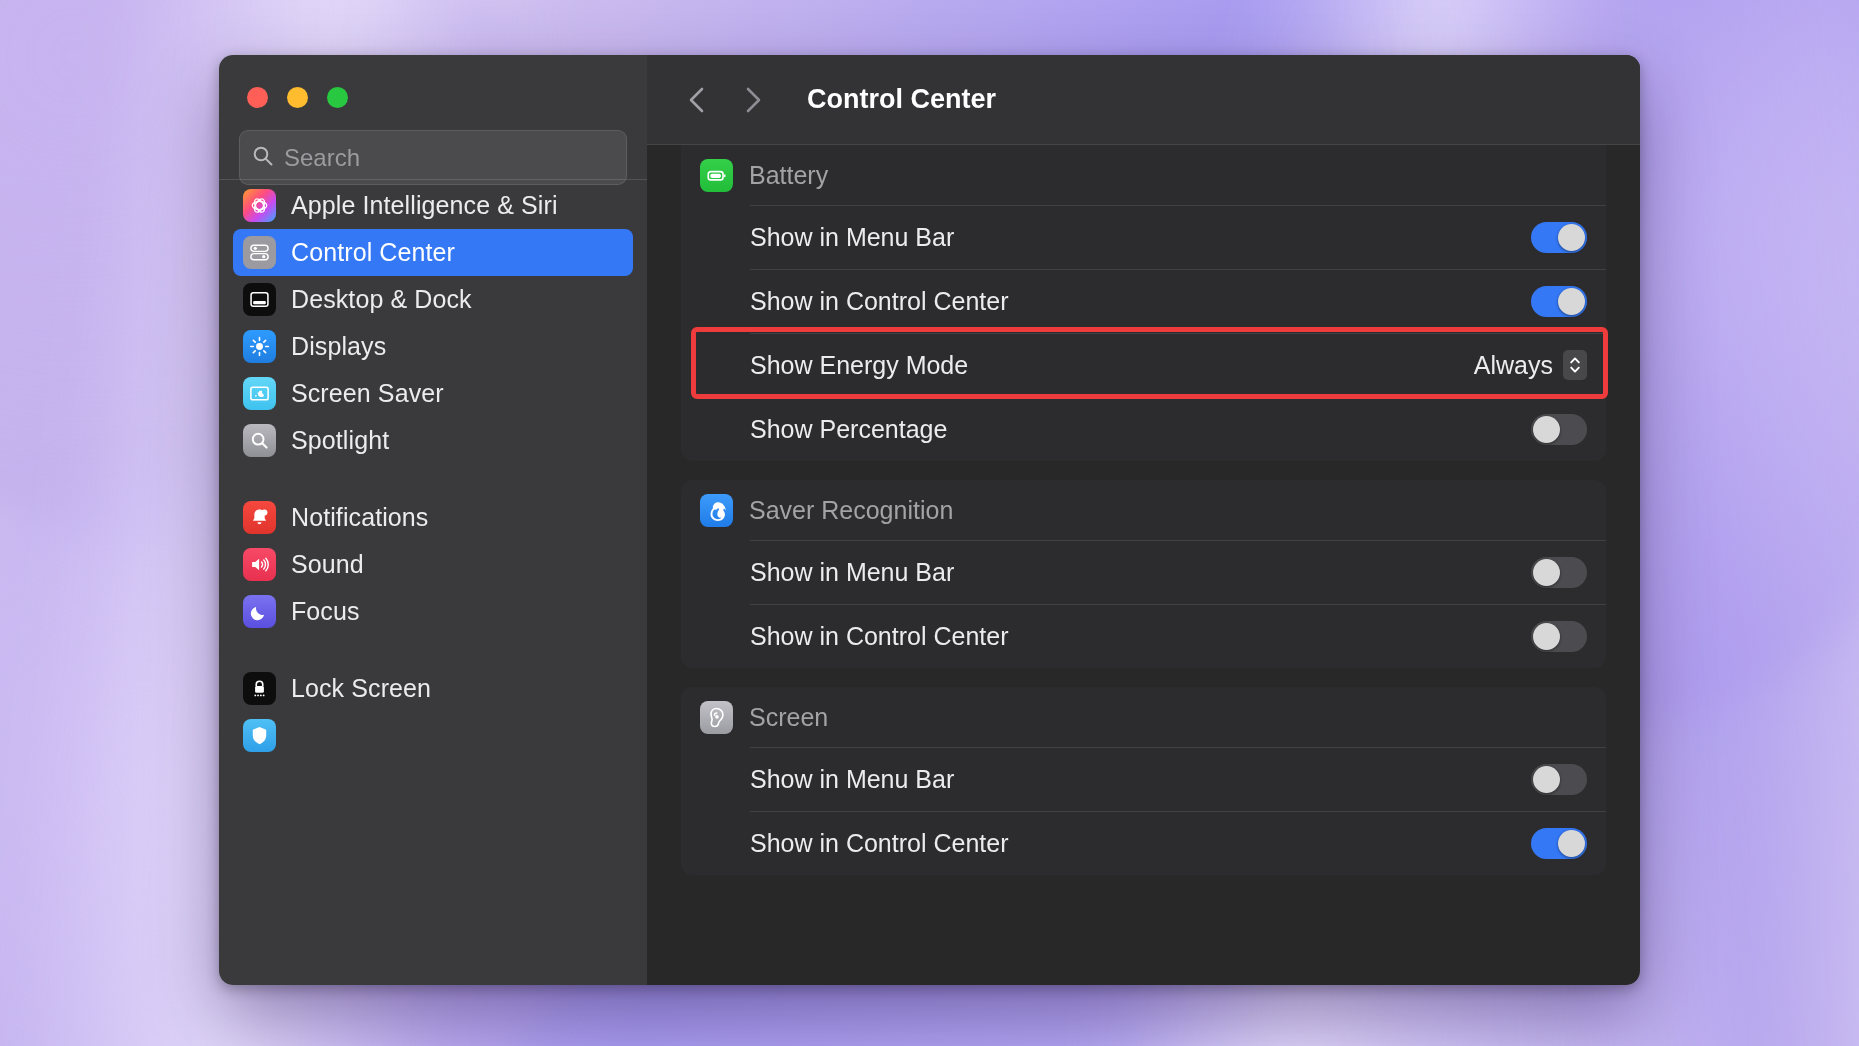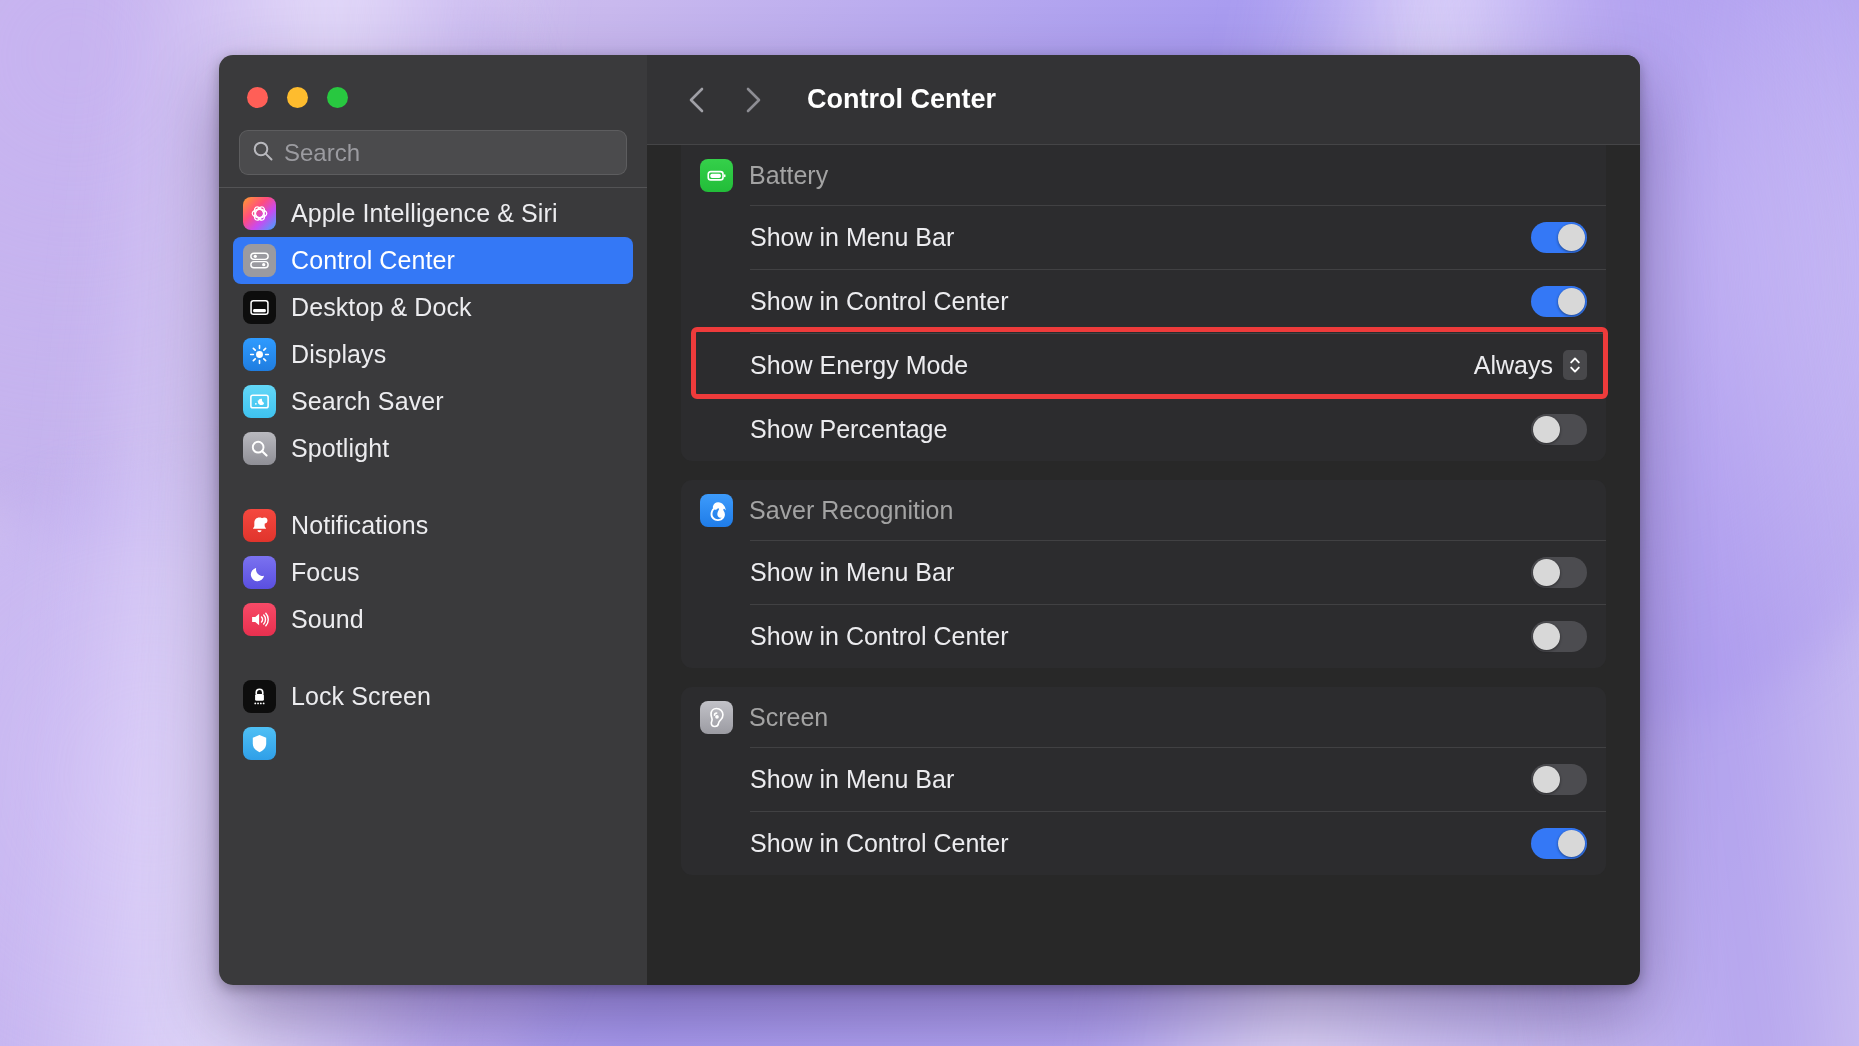--- a/index.html
+++ b/index.html
@@ -90,21 +90,21 @@
   .light { width: 21px; height: 21px; border-radius: 50%; }
   .light-close { background: #ff5f57; }
   .light-min { background: #febc2e; }
   .light-max { background: #28c840; }
 
   #search-field {
     position: absolute;
     left: 20px;
     top: 75px;
     width: 388px;
-    height: 45px;
+    height: 55px;
     background: rgba(255,255,255,0.09);
     border: 1px solid rgba(255,255,255,0.10);
     border-radius: 9px;
     display: flex;
     align-items: center;
     padding: 0 12px;
     gap: 10px;
   }
   #search-field svg { flex: 0 0 auto; }
   #search-input {
@@ -114,21 +114,21 @@
     color: #e9e9ec;
     font-size: 24px;
     font-family: "Liberation Sans", sans-serif;
     width: 100%;
   }
   #search-input::placeholder { color: #9b9ba0; }
 
   #sidebar-scroll {
     position: absolute;
     left: 0;
-    top: 132px;
+    top: 124px;
     width: 428px;
     bottom: 0;
     overflow: hidden;
   }
   #sidebar-divider {
     position: absolute;
     left: 0; right: 0; top: 0;
     height: 1px;
     background: rgba(255,255,255,0.13);
     z-index: 3;
@@ -416,21 +416,21 @@
 
           <div class="nav-item">
             <span class="app-icon" style="background:linear-gradient(180deg,#63d7f7,#3ec2ef);">
               <svg width="23" height="23" viewBox="0 0 24 24">
                 <rect x="3" y="5.4" width="18" height="13.2" rx="2" fill="none" stroke="#fff" stroke-width="1.6"></rect>
                 <path d="M14.6 9.2a3.3 3.3 0 1 0 2.3 4.3 4 4 0 0 1-2.3-4.3z" fill="#fff"></path>
                 <circle cx="8.2" cy="14.4" r="0.95" fill="#fff"></circle>
                 <circle cx="10.6" cy="11.6" r="0.7" fill="#fff"></circle>
               </svg>
             </span>
-            <span class="nav-label">Search Saver</span>
+            <span class="nav-label">Screen Saver</span>
           </div>
 
           <div class="nav-item">
             <span class="app-icon" style="background:linear-gradient(180deg,#b9b9bf,#8f8f96);">
               <svg width="23" height="23" viewBox="0 0 24 24">
                 <circle cx="10.6" cy="10.6" r="5.6" fill="none" stroke="#fff" stroke-width="2"></circle>
                 <line x1="14.8" y1="14.8" x2="19.4" y2="19.4" stroke="#fff" stroke-width="2.2" stroke-linecap="round"></line>
               </svg>
             </span>
             <span class="nav-label">Spotlight</span>
@@ -441,43 +441,43 @@
 
           <div class="nav-item">
             <span class="app-icon" style="background:linear-gradient(180deg,#f5483f,#e0342c);">
               <svg width="23" height="23" viewBox="0 0 24 24">
                 <path d="M12 3.6c-3.4 0-5.4 2.3-5.4 5.5v3.6l-1.5 2.6h13.8l-1.5-2.6V9.1c0-3.2-2-5.5-5.4-5.5z" fill="#fff"></path>
                 <path d="M9.9 17c0 1.2 1 2.1 2.1 2.1s2.1-.9 2.1-2.1z" fill="#fff"></path>
                 <circle cx="17.1" cy="6.9" r="3.2" fill="#fff"></circle>
               </svg>
             </span>
             <span class="nav-label">Notifications</span>
-          </div>
-
-          <div class="nav-item">
-            <span class="app-icon" style="background:linear-gradient(180deg,#7b72f0,#5a4fe0);">
-              <svg width="23" height="23" viewBox="0 0 24 24">
-                <path d="M16.8 15.5A7 7 0 0 1 8.5 7.2a7 7 0 1 0 8.3 8.3z" fill="#fff"></path>
-              </svg>
-            </span>
-            <span class="nav-label">Focus</span>
           </div>
 
           <div class="nav-item">
             <span class="app-icon" style="background:linear-gradient(180deg,#f74a67,#e8304f);">
               <svg width="23" height="23" viewBox="0 0 24 24">
                 <path d="M4.3 9.3h3.3L11.6 6v12L7.6 14.7H4.3z" fill="#fff"></path>
                 <g fill="none" stroke="#fff" stroke-width="1.5" stroke-linecap="round">
                   <path d="M14.1 9.4a3.6 3.6 0 0 1 0 5.2"></path>
                   <path d="M16.4 7.4a6.6 6.6 0 0 1 0 9.2"></path>
                   <path d="M18.6 5.5a9.6 9.6 0 0 1 0 13"></path>
                 </g>
               </svg>
             </span>
             <span class="nav-label">Sound</span>
+          </div>
+
+          <div class="nav-item">
+            <span class="app-icon" style="background:linear-gradient(180deg,#7b72f0,#5a4fe0);">
+              <svg width="23" height="23" viewBox="0 0 24 24">
+                <path d="M16.8 15.5A7 7 0 0 1 8.5 7.2a7 7 0 1 0 8.3 8.3z" fill="#fff"></path>
+              </svg>
+            </span>
+            <span class="nav-label">Focus</span>
           </div>
 
 
           <div class="nav-gap"></div>
 
           <div class="nav-item">
             <span class="app-icon" style="background:#0d0d0d;">
               <svg width="23" height="23" viewBox="0 0 24 24">
                 <path d="M8.6 9.6V7.8a3.4 3.4 0 0 1 6.8 0v1.8" fill="none" stroke="#fff" stroke-width="1.7"></path>
                 <rect x="7.4" y="9.4" width="9.2" height="7" rx="1.6" fill="#fff"></rect>

